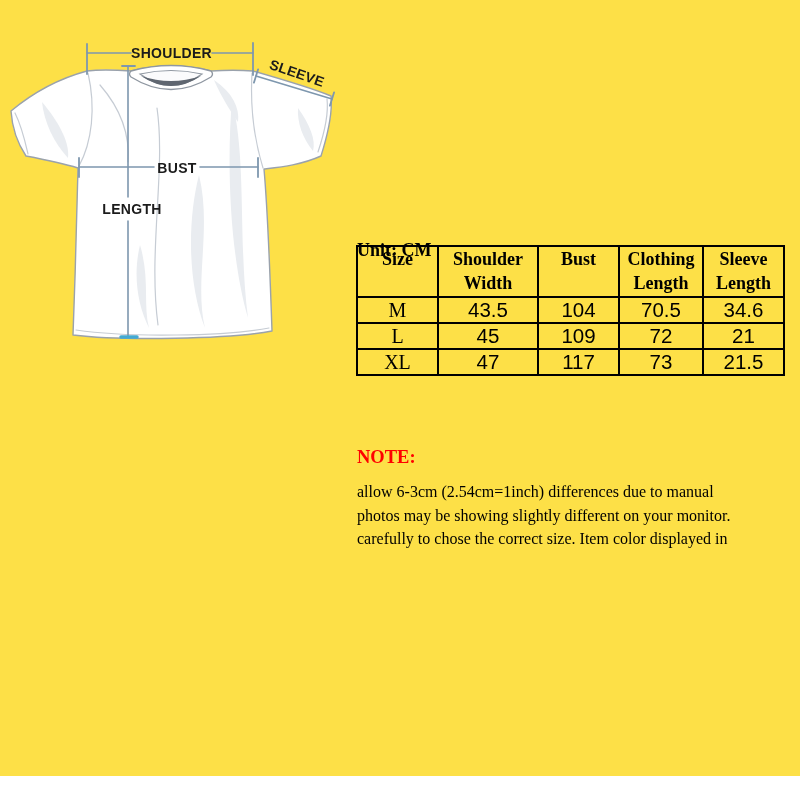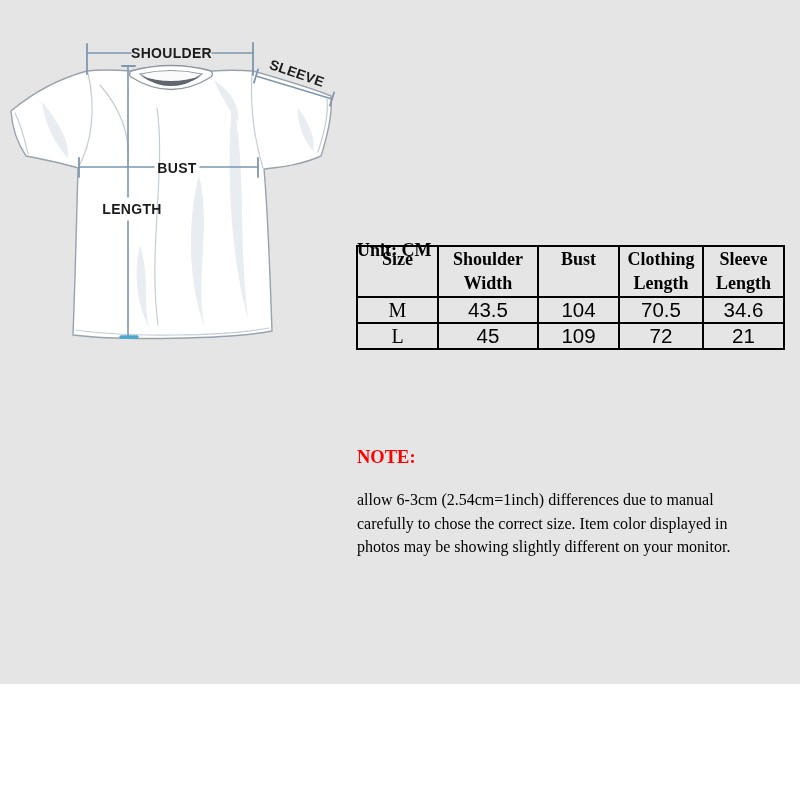--- a/index.html
+++ b/index.html
@@ -1,16 +1,16 @@
 <!DOCTYPE html>
 <html><head>
 <meta charset="utf-8">
 <style>
   html,body{margin:0;padding:0;background:#fff;}
-  #app{position:relative;width:800px;height:684px;background:#e5e5e5;overflow:hidden;
+  #app{position:relative;width:800px;height:776px;background:#fde047;overflow:hidden;
        font-family:"Liberation Serif",serif;color:#000;text-decoration:underline;}
 
   
   #diagram{position:absolute;left:0;top:210;width:360px;height:360px;}
   .shirt-outline{fill:#ffffff;stroke:#9aa2ac;stroke-width:1.4;stroke-linejoin:round;}
   .crease{fill:none;stroke:#c6ccd4;stroke-width:1.2;stroke-linecap:round;}
   .fold{fill:#e9ecf0;stroke:none;}
   .collar-band{fill:#ffffff;stroke:#8f97a1;stroke-width:1.3;}
   .collar-open{fill:#fbfbfc;stroke:#8f97a1;stroke-width:1.2;}
   .collar-shadow{fill:#5f6670;stroke:none;}
@@ -28,21 +28,21 @@
   .size-table th,.size-table td{border:2px solid #000;text-align:center;padding:0;}
   .size-table th{height:49px;vertical-align:top;
                  font:bold 18px/24px "Liberation Serif",serif;}
   .size-table th .hline{height:24px;}
   .size-table td{height:23px;vertical-align:middle;}
   td.size-cell{font:20px "Liberation Serif",serif;}
   td.num-cell{font:20.5px "Liberation Sans",sans-serif;}
 
   
   .note{position:absolute;left:357px;top:447px;}
-  .note-heading{font:bold 18.5px "Liberation Serif",serif;color:#ff0000;margin-bottom:20px;}
+  .note-heading{font:bold 18.5px "Liberation Serif",serif;color:#ff0000;margin-bottom:12px;}
   .note-line{font:16px/23.5px "Liberation Serif",serif;white-space:nowrap;}
 </style>
 </head>
 <body>
 
 <div id="app">
 
   <svg id="diagram" viewBox="0 210 360 360" xmlns="http://www.w3.org/2000/svg">
 
     <path class="shirt-outline" d="M87,281 C103,279 117,280 131,281 Q171,271 211,281 C225,280 241,280 253,281
@@ -137,23 +137,30 @@
         <td class="num-cell">70.5</td>
         <td class="num-cell">34.6</td>
       </tr>
       <tr>
         <td class="size-cell">L</td>
         <td class="num-cell">45</td>
         <td class="num-cell">109</td>
         <td class="num-cell">72</td>
         <td class="num-cell">21</td>
       </tr>
+      <tr>
+        <td class="size-cell">XL</td>
+        <td class="num-cell">47</td>
+        <td class="num-cell">117</td>
+        <td class="num-cell">73</td>
+        <td class="num-cell">21.5</td>
+      </tr>
     </tbody>
   </table>
 
   <div class="note">
     <div class="note-heading">NOTE:</div>
     <div class="note-line">allow 6-3cm (2.54cm=1inch) differences due to manual</div>
+    <div class="note-line">photos may be showing slightly different on your monitor.</div>
     <div class="note-line">carefully to chose the correct size. Item color displayed in</div>
-    <div class="note-line">photos may be showing slightly different on your monitor.</div>
   </div>
 
 </div>
 
 </body></html>

